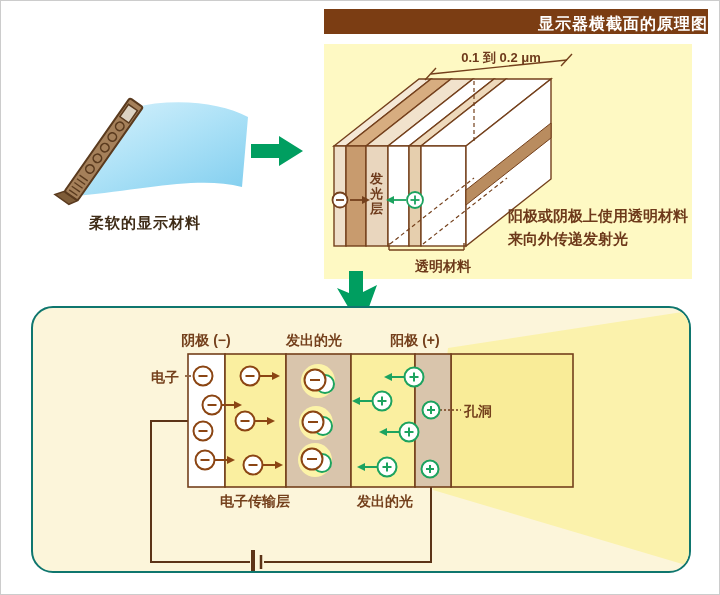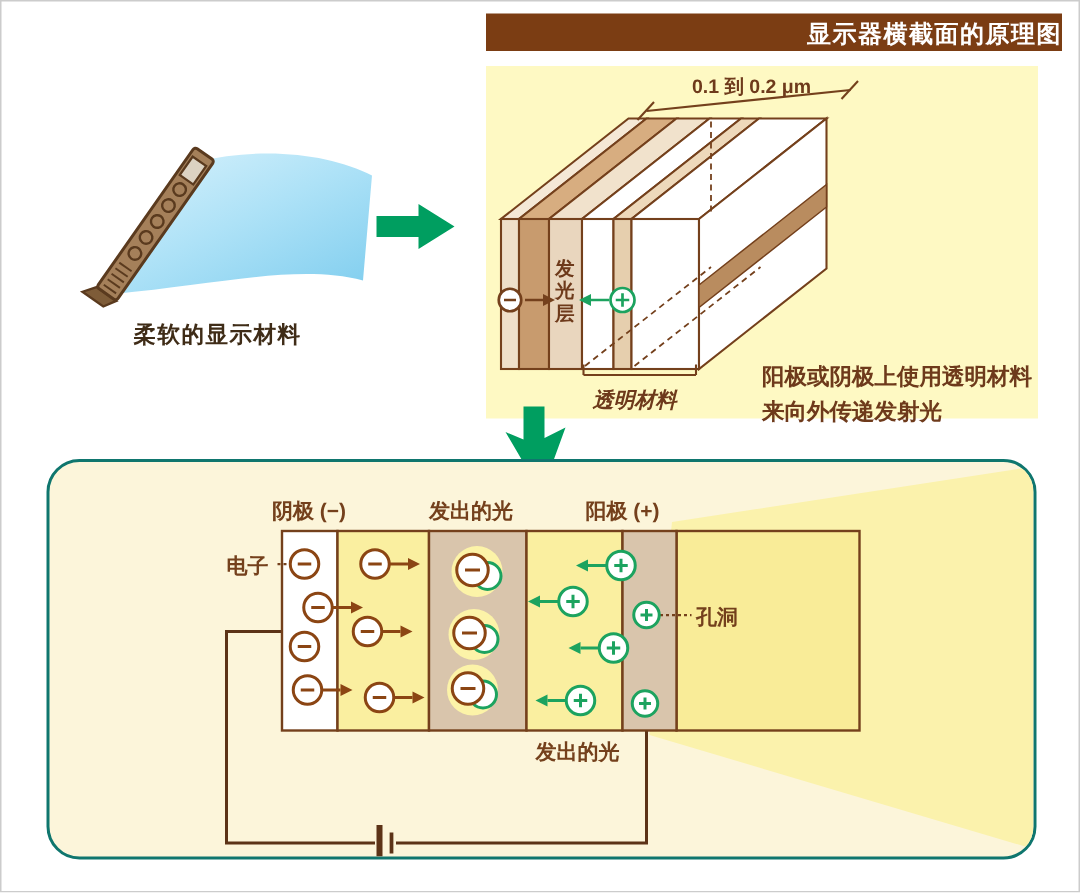--- a/index.html
+++ b/index.html
@@ -12,22 +12,22 @@
   .title-bar{
     left:323px;top:8px;width:368px;height:25px;background:#7B3D13;
     color:#ffffff;font-size:16px;font-weight:bold;text-align:right;line-height:29px;
     letter-spacing:1px;
     padding-left:16px;
   }
   .tan-panel{left:323px;top:43px;width:368px;height:235px;background:#fef9c3;}
   .tan-panel .lbl{color:#6E3A1B;font-weight:bold;}
   .dim-label{left:92px;top:5px;width:170px;text-align:center;font-size:13px;}
   .eml-label{left:45px;top:128px;width:15px;font-size:13px;line-height:1.15;word-break:break-all;text-align:center;}
-  .annotation{left:184px;top:160px;width:184px;font-size:15px;line-height:23px;margin-top:36px;}
-  .transparent-mat{left:56px;top:214px;width:86px;text-align:center;font-size:14px;font-style:italic;}
+  .annotation{left:184px;top:160px;width:184px;font-size:15px;line-height:23px;}
+  .transparent-mat{left:76px;top:214px;width:86px;text-align:center;font-size:14px;}
   .flex-caption{left:88px;top:213px;font-size:15px;font-weight:bold;color:#3F2C17;letter-spacing:1px;}
   .bottom-panel{
     left:30px;top:305px;width:660px;height:267px;background:#FCF5DA;
     border:2px solid #0f766e;border-radius:22px;box-sizing:border-box;overflow:hidden;
   }
   .bp-label{position:absolute;color:#74401C;font-weight:bold;font-size:14px;}
   .center{text-align:center;}
   svg{display:block;}
 </style>
 </head>
@@ -249,16 +249,17 @@
         <circle cx="397" cy="161" r="8.5" fill="#FFFFFF"></circle>
           <line x1="393" y1="161" x2="401" y2="161"></line>
           <line x1="397" y1="157" x2="397" y2="165"></line>
       </g>
     </svg>
     <div class="bp-label center" style="left:123px;top:24px;width:100px">阴极 (−)</div>
     <div class="bp-label center" style="left:231px;top:24px;width:100px">发出的光</div>
     <div class="bp-label center" style="left:332px;top:24px;width:100px">阳极 (+)</div>
     <div class="bp-label" style="left:118px;top:61px">电子</div>
     <div class="bp-label" style="left:431px;top:95px">孔洞</div>
+    <div class="bp-label center" style="left:162px;top:185px;width:120px">电子传输层</div>
     <div class="bp-label center" style="left:292px;top:185px;width:120px">发出的光</div>
   </div>
 
 </div>
 
 </body></html>

